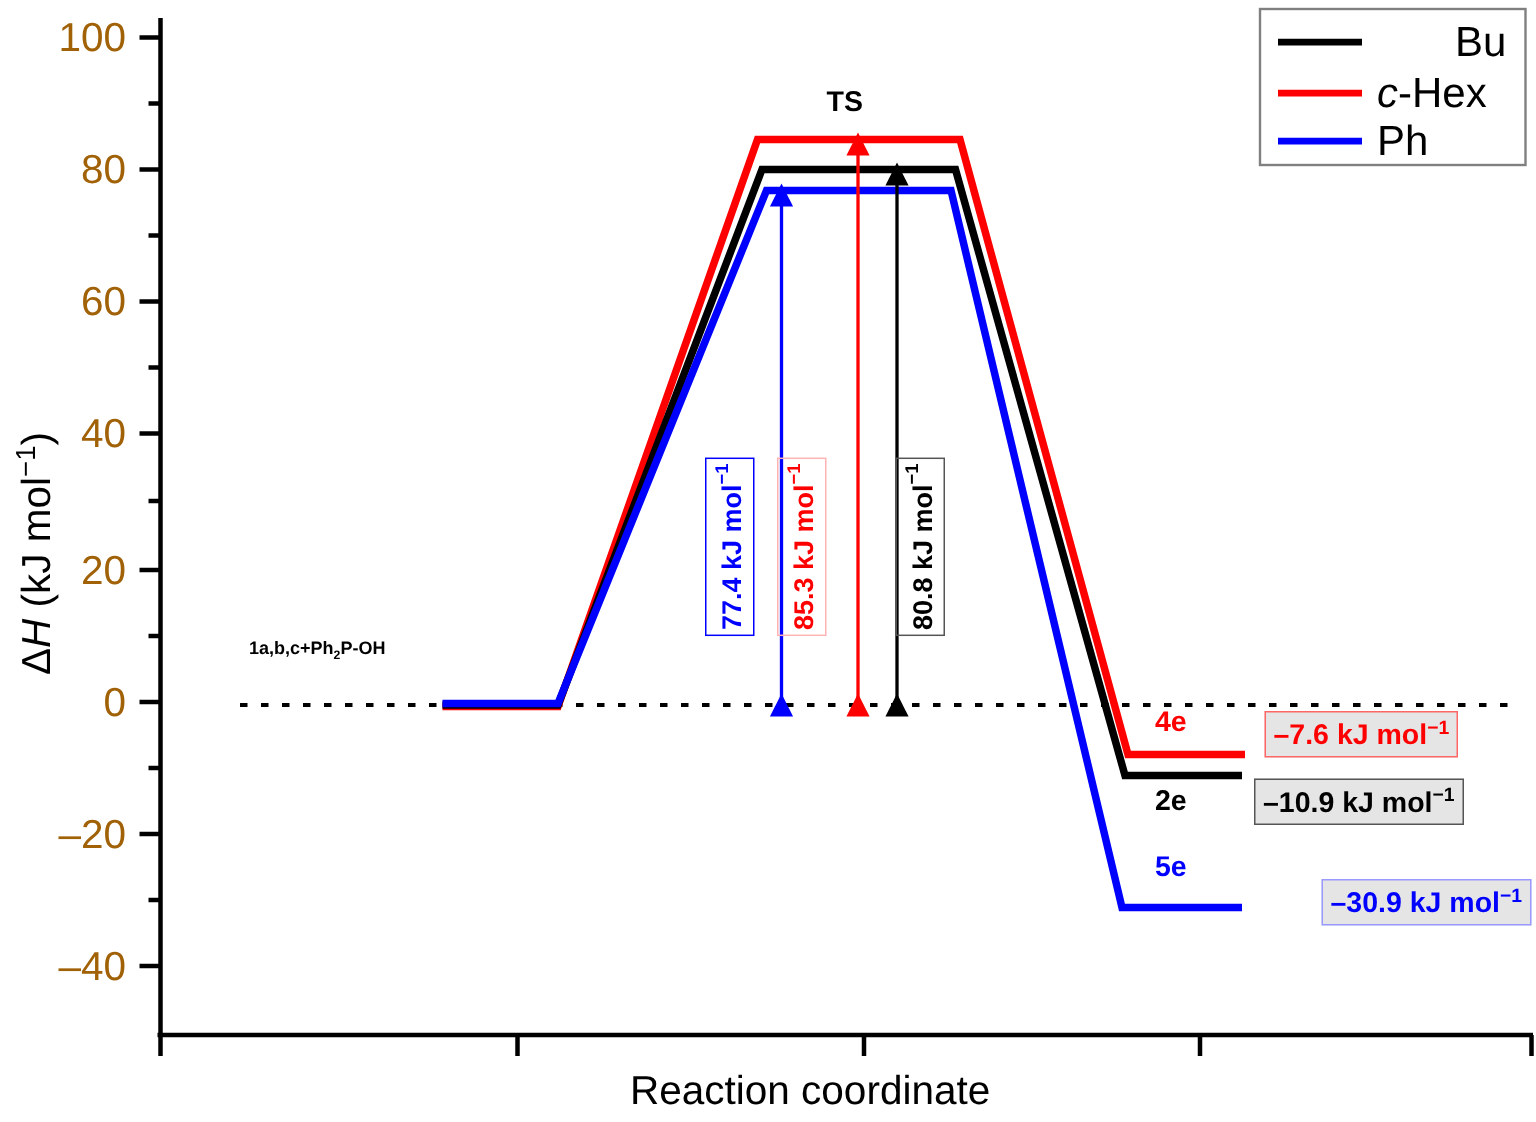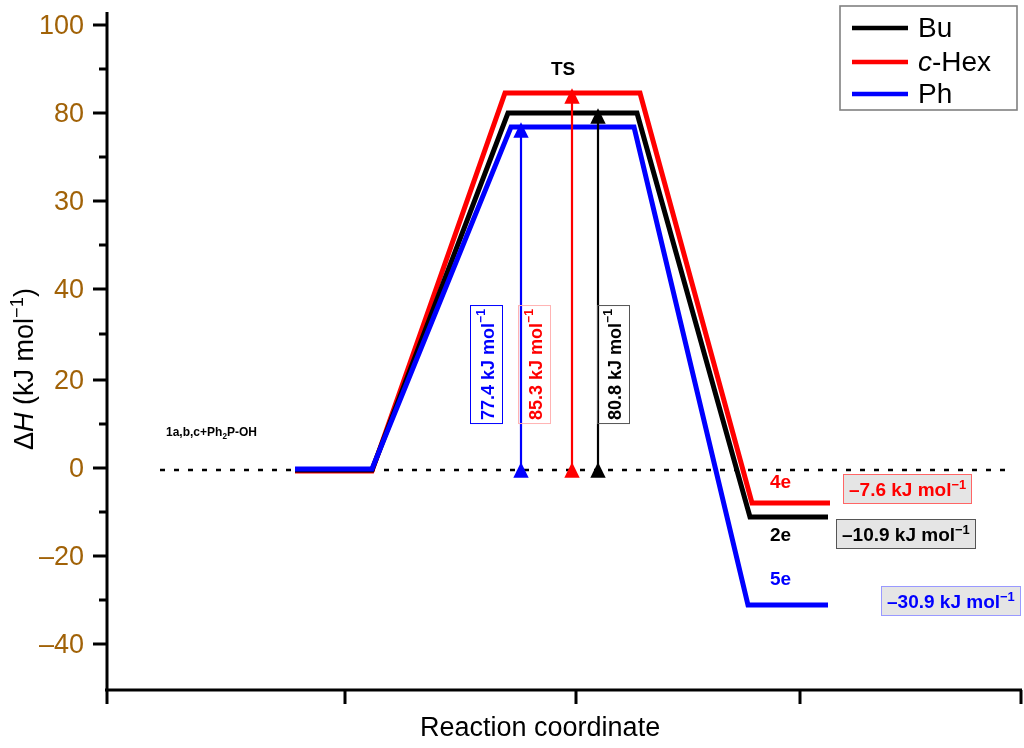--- a/index.html
+++ b/index.html
@@ -93,34 +93,34 @@
     <g>
       <rect x="840" y="6" width="177" height="104" fill="#ffffff" stroke="#808080" stroke-width="1.6"></rect>
       <line x1="852" y1="28" x2="908" y2="28" stroke="#000000" stroke-width="4.5"></line>
       <line x1="852" y1="62" x2="908" y2="62" stroke="#ff0000" stroke-width="4.5"></line>
       <line x1="852" y1="94" x2="908" y2="94" stroke="#0000ff" stroke-width="4.5"></line>
     </g>
   </svg>
 
   <div class="tick-lbl" style="left:10px;top:10px;width:74px;">100</div>
   <div class="tick-lbl" style="left:10px;top:98px;width:74px;">80</div>
-  <div class="tick-lbl" style="left:10px;top:186px;width:74px;">30</div>
+  <div class="tick-lbl" style="left:10px;top:186px;width:74px;">60</div>
   <div class="tick-lbl" style="left:10px;top:274px;width:74px;">40</div>
   <div class="tick-lbl" style="left:10px;top:365px;width:74px;">20</div>
   <div class="tick-lbl" style="left:10px;top:453px;width:74px;">0</div>
   <div class="tick-lbl" style="left:10px;top:541px;width:74px;">–20</div>
   <div class="tick-lbl" style="left:10px;top:629px;width:74px;">–40</div>
 
   <div class="ylabel" style="left:6px;top:450px;">
     <span>Δ</span><i>H</i><span> (kJ mol</span><sup>−1</sup><span>)</span>
   </div>
 
   <div class="xlabel" style="left:420px;top:712px;">Reaction coordinate</div>
 
-  <div class="lg-txt" style="left:918px;top:12px;">Bu</div>
+  <div class="lg-txt" style="left:970px;top:12px;">Bu</div>
   <div class="lg-txt" style="left:918px;top:46px;"><i>c</i><span>-Hex</span></div>
   <div class="lg-txt" style="left:918px;top:78px;">Ph</div>
 
   <div class="stlbl" style="left:166px;top:425px;font-size:12px;">
     <span>1a,b,c+Ph</span><sub>2</sub><span>P-OH</span>
   </div>
 
   <div class="stlbl" style="left:551px;top:58px;">TS</div>
 
   <div class="vbox" style="left:470px;top:305px;color:#0000ff;border-color:#0000ff;">

